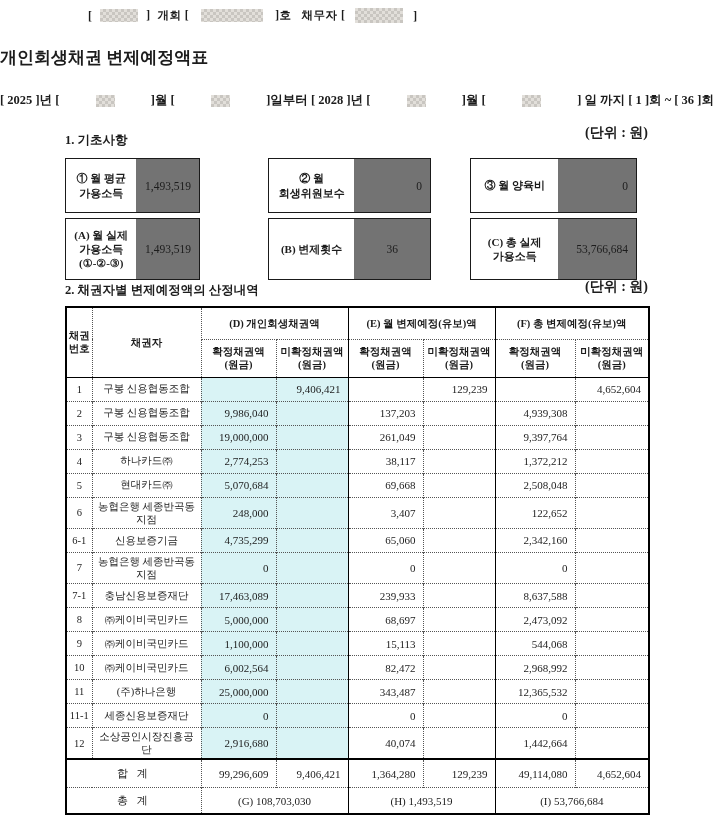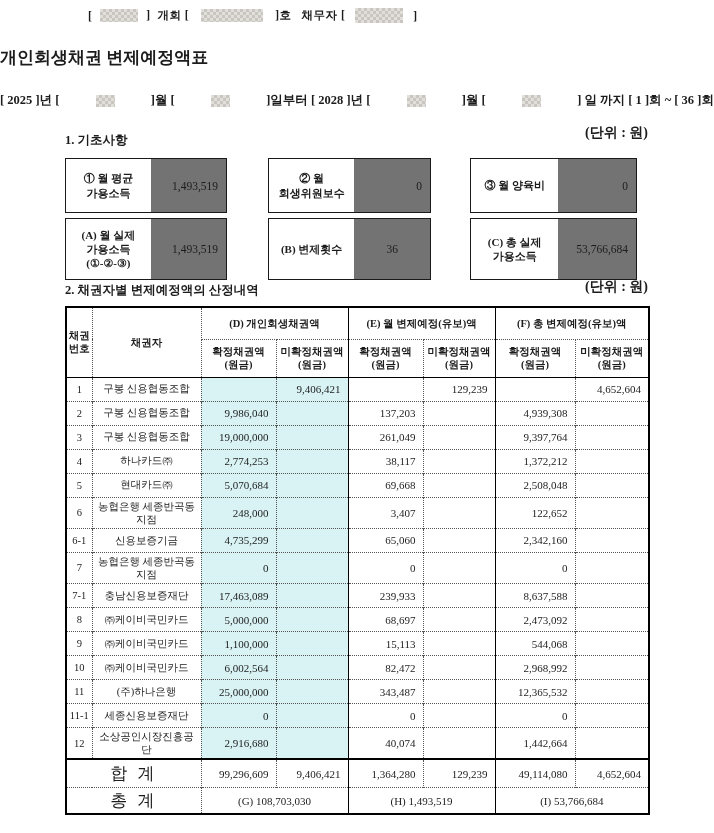--- a/index.html
+++ b/index.html
@@ -61,21 +61,21 @@
     white-space: pre-line; padding: 2px 1px;
   }
   .info-box .box-value {
     flex: 1 1 auto; background: #737373;
     display: flex; align-items: center; justify-content: flex-end;
     font-size: 11.5px; padding-right: 8px;
   }
   .info-box .box-value.center { justify-content: center; padding-right: 0; }
   .b-r1 { top: 30px; height: 55px; }
   .b-r2 { top: 90px; height: 62px; }
-  .b-c1 { left: 0; width: 162px; }
+  .b-c1 { left: 0; width: 135px; }
   .b-c2 { left: 203px; width: 163px; }
   .b-c3 { left: 405px; width: 167px; }
 
   
   #section2 { top: 280px; height: 548px; }
   #section2 .sec-heading { position: absolute; left: 0; top: 2px; }
   #section2 .unit-note { top: -2px; }
   table.claims {
     position: absolute; left: 0; top: 26px;
     width: 583px; table-layout: fixed;
@@ -100,21 +100,21 @@
 
   tbody.rows td { height: 24px; }
   tbody.rows tr + tr td { border-top: 1px dotted #555; }
   .cell-no   { text-align: center; font-size: 10.5px; }
   .cell-cred { text-align: center; font-size: 10.5px; line-height: 1.25; padding: 2px 2px; }
   .cell-num  { text-align: right; padding-right: 7px; font-size: 11px; }
   .cyan { background: #d9f3f5; }
 
   tbody.foot tr.sum-row td { border-top: 2.5px solid #000; height: 28px; }
   tbody.foot tr.total-row td { border-top: 1px dotted #555; height: 27px; text-align: center; }
-  .cell-footlabel { text-align: center; font-size: 17px; letter-spacing: 3px; margin-top: 16px; }
+  .cell-footlabel { text-align: center; font-size: 11px; letter-spacing: 3px; margin-top: 16px; }
 </style>
 </head>
 <body>
 
 <div class="page">
 
   <div class="case-line">
     <span>[</span>
     <span class="redact case-a"></span>
     <span>]  개회 [</span>

